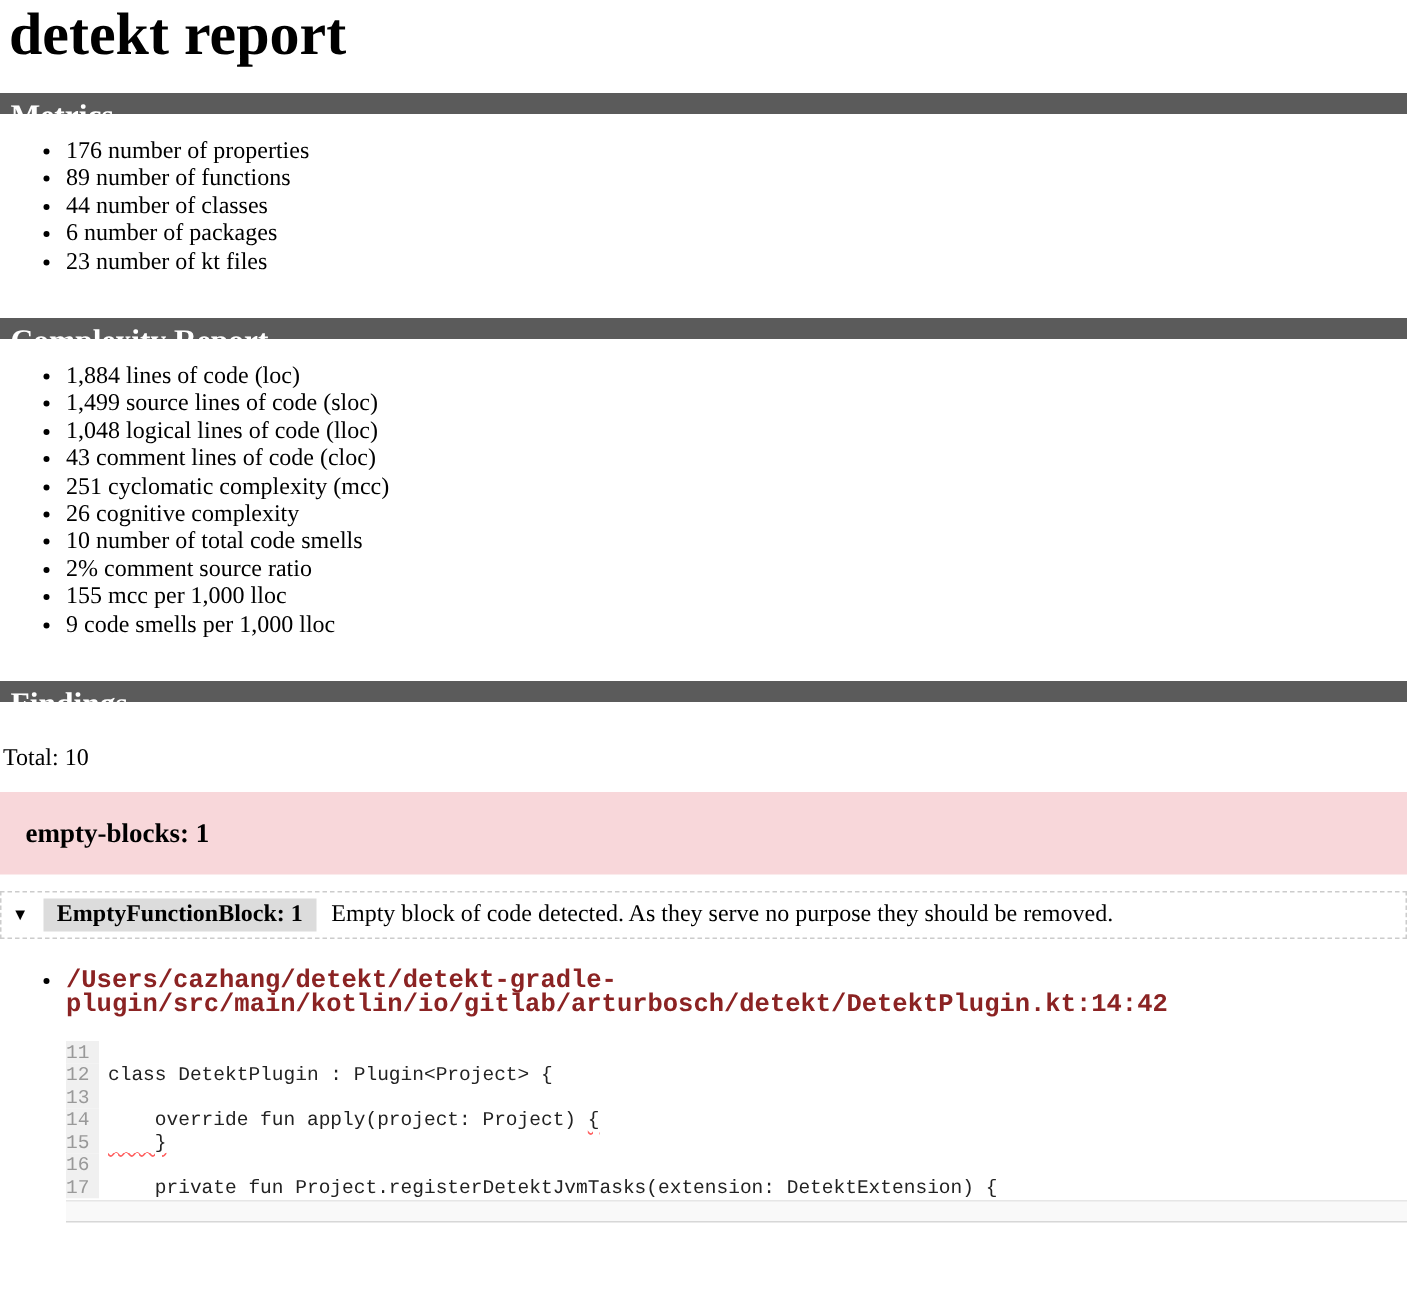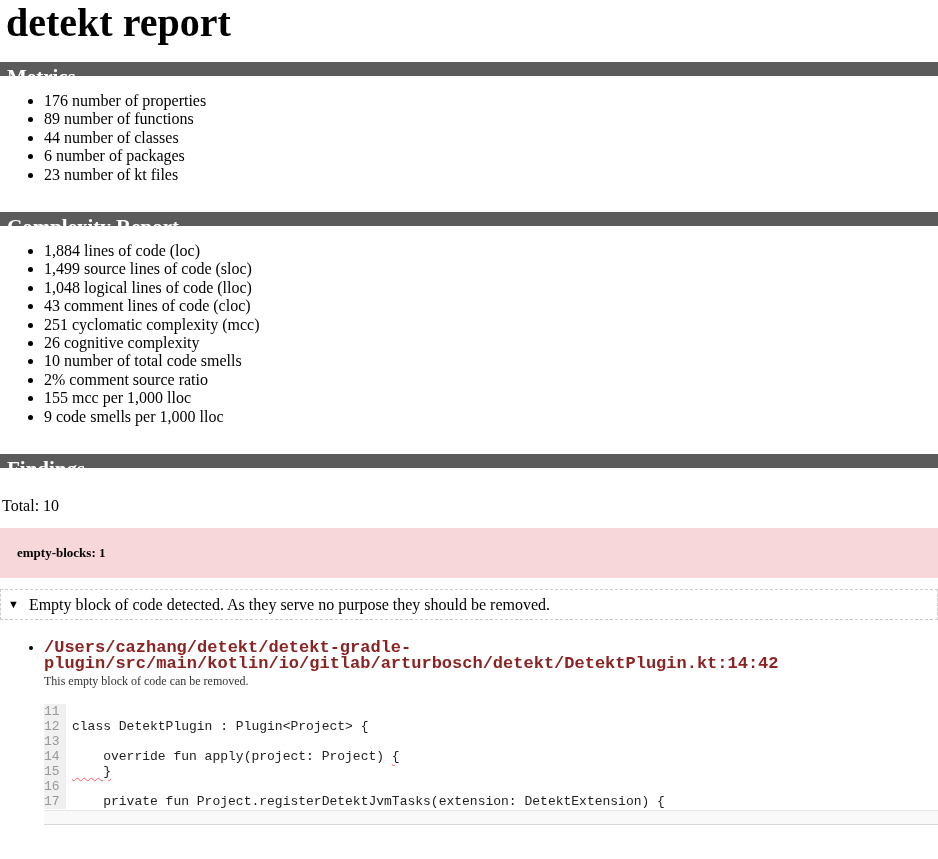--- a/index.html
+++ b/index.html
@@ -47,21 +47,21 @@
     margin: 30px 0 15px 2px;
     font-size: 16px;
     line-height: 15px;
   }
 
   
   .group-header {
     margin: 0;
     width: 100%;
     background: var(--group-bg, #f8d7da);
-    font-size: 13px;
+    font-size: 18px;
     font-weight: bold;
     padding: 17px 8px 17px 17px;
   }
 
   
   details.rule-details { margin: 11px 0 0 0; }
   summary.rule-summary {
     list-style: none;
     display: flex;
     align-items: center;
@@ -177,24 +177,24 @@
   </ul>
 
 <h2 class="section-header">Findings</h2>
 <p class="total-line">Total: 10</p>
 
 <h3 class="group-header">empty-blocks: 1</h3>
 
 <details class="rule-details" open="">
   <summary class="rule-summary">
     <span class="disclosure-triangle">▼</span>
+    <span class="rule-badge">EmptyFunctionBlock: 1</span>
     <span class="rule-description">Empty block of code detected. As they serve no purpose they should be removed.</span>
   </summary>
 
   <ul class="finding-list">
     <li class="finding-item">
       <span class="finding-location">/Users/cazhang/detekt/detekt-gradle-plugin/src/main/kotlin/io/gitlab/arturbosch/detekt/DetektPlugin.kt:14:42</span>
-      <div class="finding-message">This empty block of code can be removed.</div>
       <pre class="code-snippet"><div class="code-line"><span class="lineno">11</span><span></span></div><div class="code-line"><span class="lineno">12</span><span>class DetektPlugin : Plugin&lt;Project&gt; {</span></div><div class="code-line"><span class="lineno">13</span><span></span></div><div class="code-line"><span class="lineno">14</span><span>    override fun apply(project: Project) </span><span class="err">{</span></div><div class="code-line"><span class="lineno">15</span><span class="err">    }</span></div><div class="code-line"><span class="lineno">16</span><span></span></div><div class="code-line"><span class="lineno">17</span><span>    private fun Project.registerDetektJvmTasks(extension: DetektExtension) {</span></div></pre>
       <div class="h-scrollbar"></div>
     </li>
   </ul>
 </details>
 
 </body></html>

